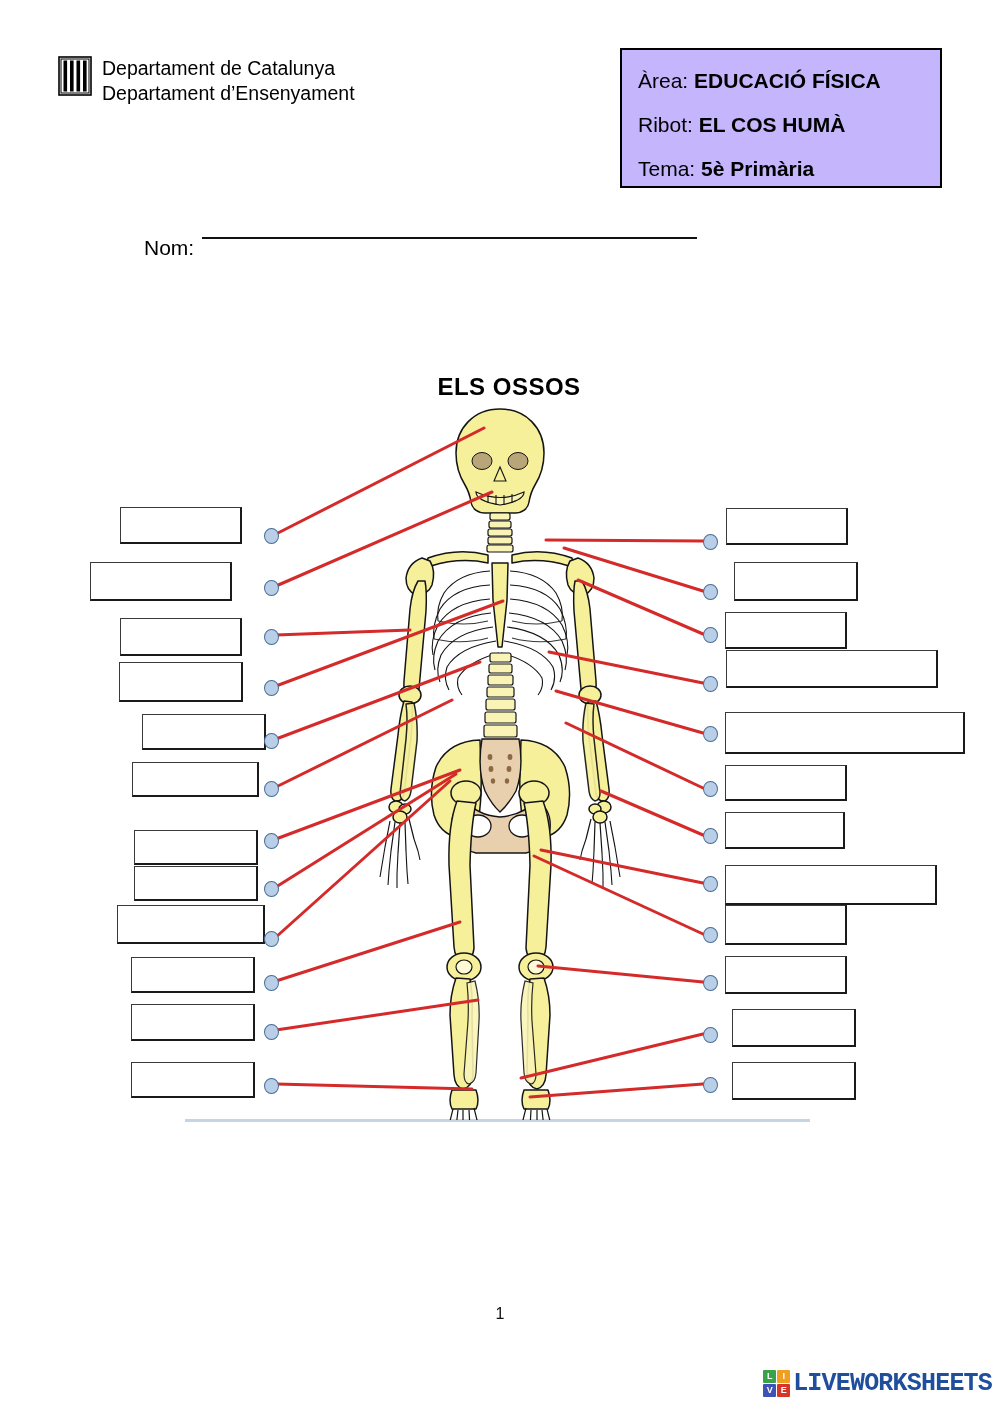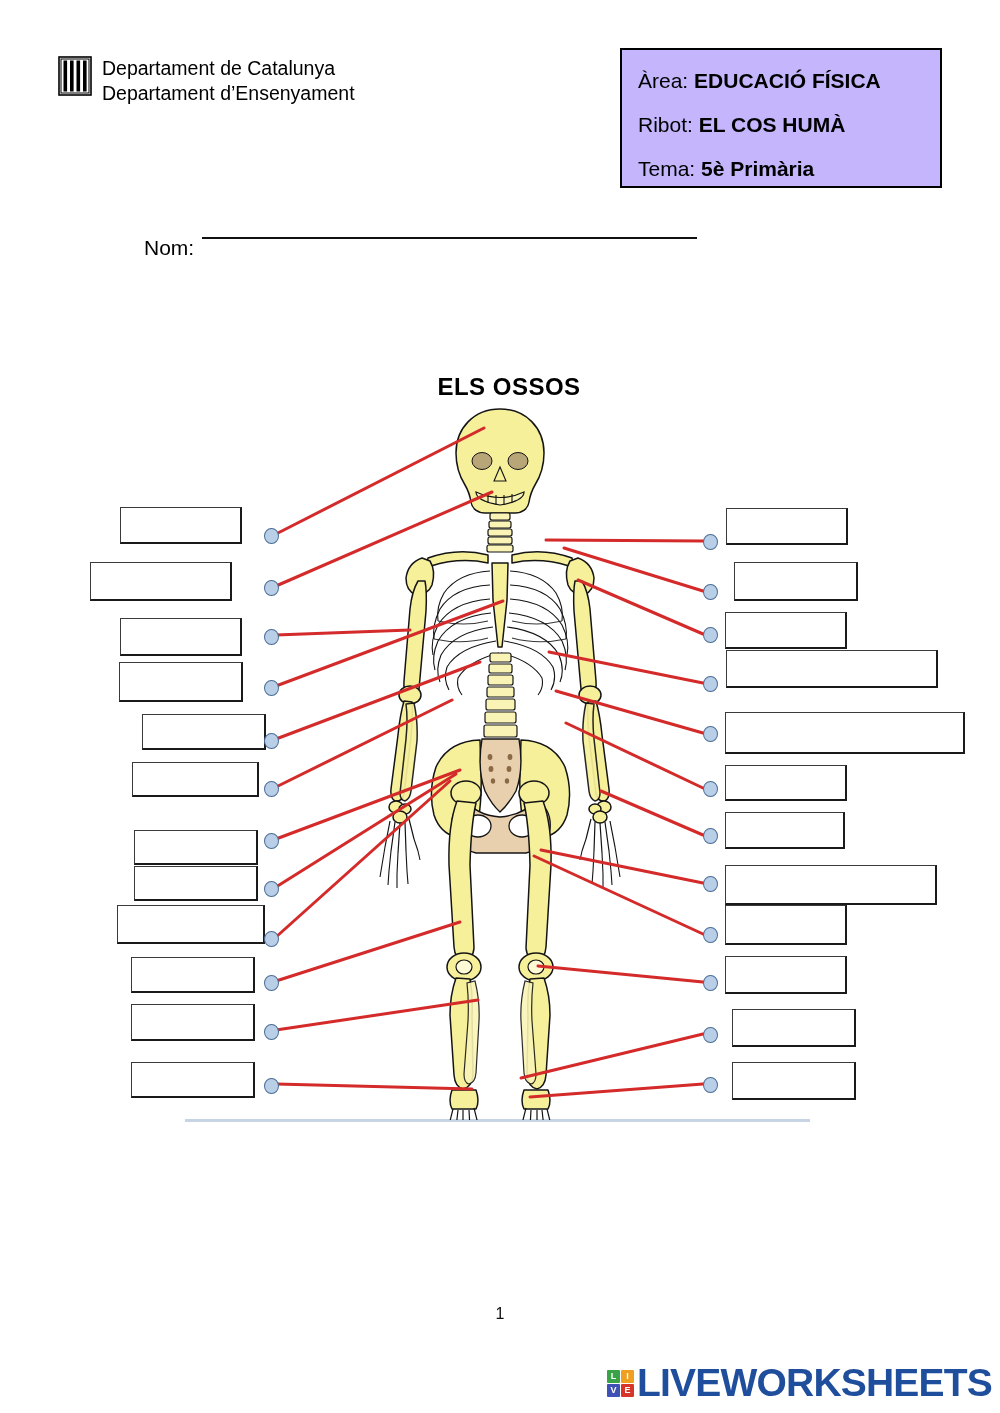--- a/index.html
+++ b/index.html
@@ -208,24 +208,24 @@
     display: block;
     font-size: 9px;
     font-weight: bold;
     color: #fff;
     text-align: center;
     line-height: 13px;
     font-family: "Liberation Sans", sans-serif;
     border-radius: 1px;
   }
   #lw-wordmark {
-    font-size: 39px;
+    font-size: 25px;
     font-weight: bold;
     letter-spacing: -0.8px;
-    font-family: Liberation Sans, sans-serif;
+    font-family: Liberation Mono, monospace;
   }
 </style>
 </head>
 <body>
 
 <div id="header-logo-block">
   <div id="catalunya-shield">
     <svg viewBox="0 0 34 40" width="34" height="40" aria-hidden="true">
       <rect x="1" y="1" width="32" height="38" fill="#ffffff" stroke="#000" stroke-width="1.6"></rect>
       <rect x="3" y="3" width="28" height="34" fill="#ffffff" stroke="#000" stroke-width="1"></rect>

